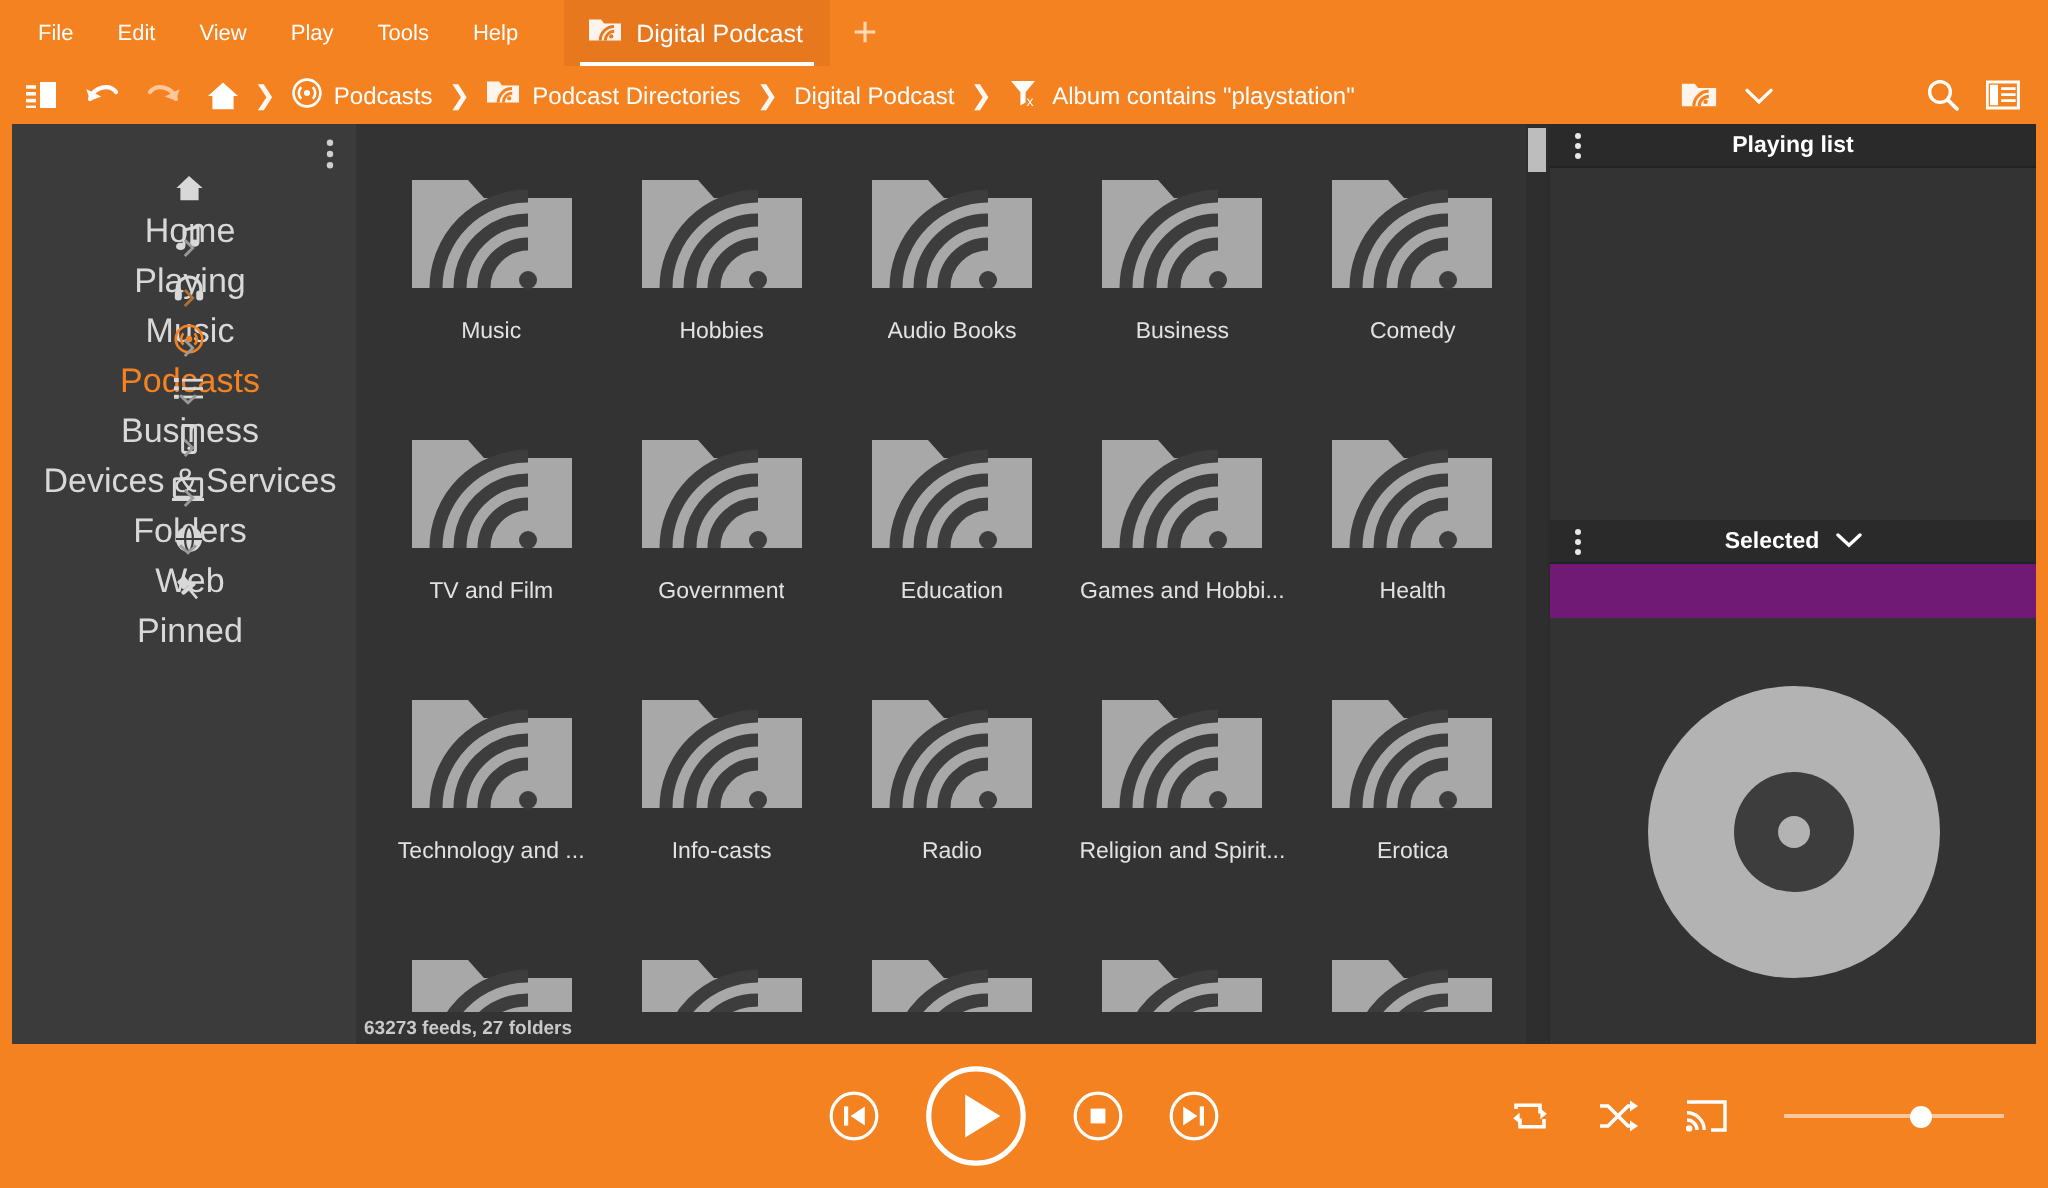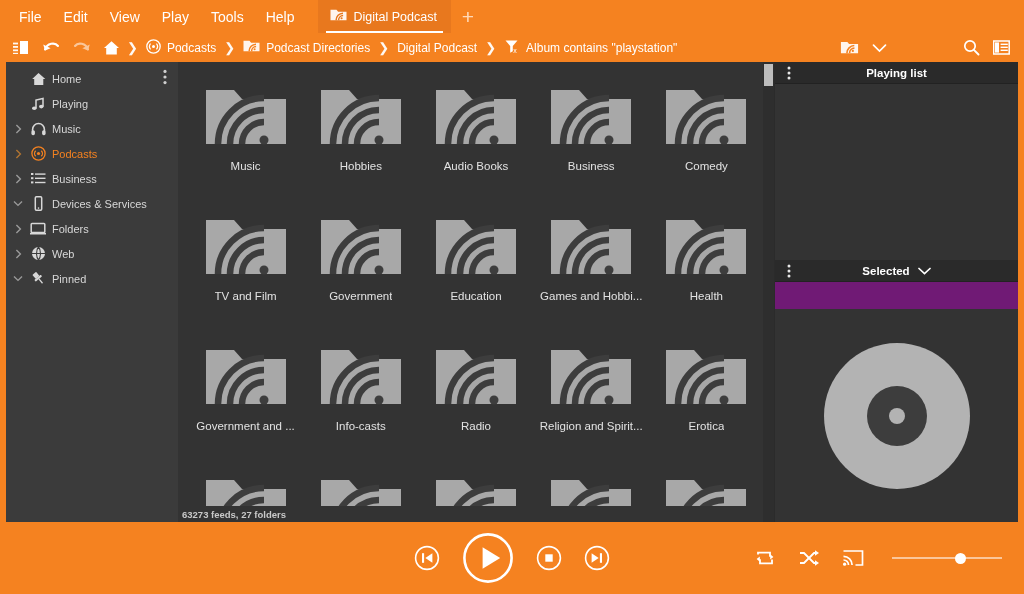--- a/index.html
+++ b/index.html
@@ -20,21 +20,21 @@
   .menubar {
     height: 33px; flex: 0 0 33px;
     background: #f58220;
     display: flex; align-items: stretch;
     padding-left: 8px;
     position: relative;
   }
   .menu-item {
     display: flex; align-items: center;
     padding: 0 11px;
-    font-size: 14px; color: #ffffff;
+    font-size: 11px; color: #ffffff;
     white-space: nowrap; cursor: default;
   }
   .menu-gold { padding: 0 12px; }
 
   .tab {
     display: flex; align-items: center; gap: 7px;
     padding: 0 14px 0 12px;
     margin-left: 12px;
     background: #e8781e;
     position: relative;
@@ -102,22 +102,22 @@
   .sb-kebab {
     position: absolute; top: 5px; right: 4px;
     width: 18px; height: 20px;
     display: flex; align-items: center; justify-content: center;
     cursor: default;
   }
   .sb-row {
     height: 25px;
     display: flex; align-items: center;
     padding-left: 4px;
-    font-size: 11px; color: #d8d8d8;
-    cursor: default; white-space: nowrap;
+    font-size: 17px; color: #d8d8d8;
+    cursor: default; white-space: nowrap; flex-direction: column;
   }
   .sb-row.sel { color: #f58220; }
   .sb-arrow {
     width: 16px; flex: 0 0 16px;
     display: flex; align-items: center; justify-content: center;
   }
   .sb-ico {
     width: 24px; flex: 0 0 24px;
     display: flex; align-items: center; justify-content: center;
   }
@@ -669,21 +669,21 @@
         <div class="cell">
           <svg class="folder-ico" viewBox="0 0 88 70">
             <path d="M4 8 h28 l8 9 h44 v45 H4 Z" fill="#a8a8a8"></path>
             <g fill="none" stroke="#3d3d3d" stroke-width="6.5">
               <path d="M40 62 A22 22 0 0 1 62 40"></path>
                 <path d="M28 62 A34 34 0 0 1 62 28"></path>
                 <path d="M16 62 A46 46 0 0 1 62 16"></path>
             </g>
               <circle cx="62" cy="58" r="4.5" fill="#3d3d3d"></circle>
           </svg>
-          <div class="cell-lab">Government and ...</div>
+          <div class="cell-lab">Technology and ...</div>
         </div>
 
         <div class="cell">
           <svg class="folder-ico" viewBox="0 0 88 70">
             <path d="M4 8 h28 l8 9 h44 v45 H4 Z" fill="#a8a8a8"></path>
             <g fill="none" stroke="#3d3d3d" stroke-width="6.5">
               <path d="M40 62 A22 22 0 0 1 62 40"></path>
                 <path d="M28 62 A34 34 0 0 1 62 28"></path>
                 <path d="M16 62 A46 46 0 0 1 62 16"></path>
             </g>

